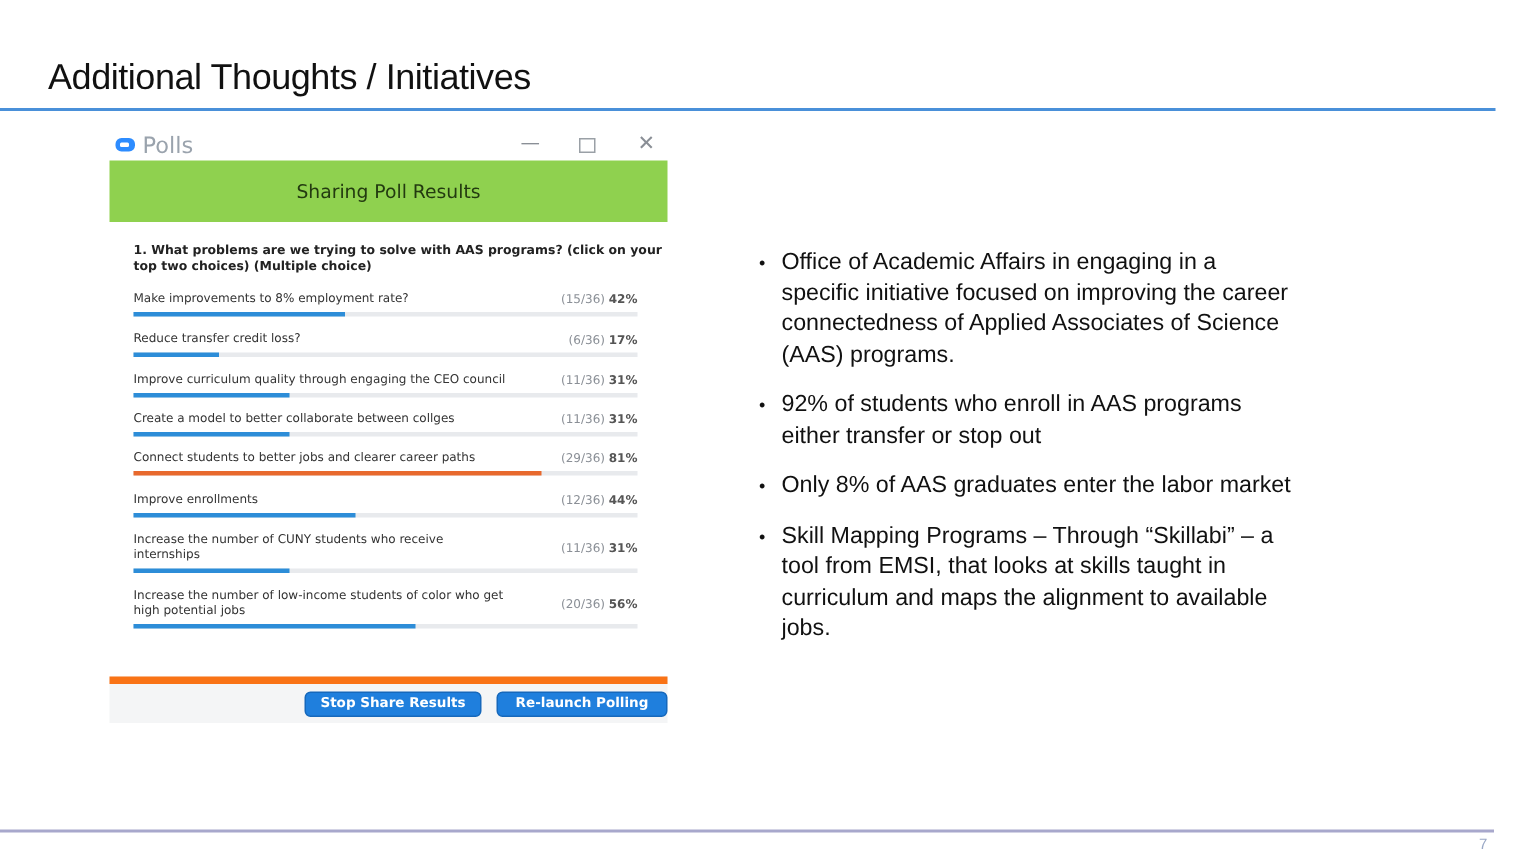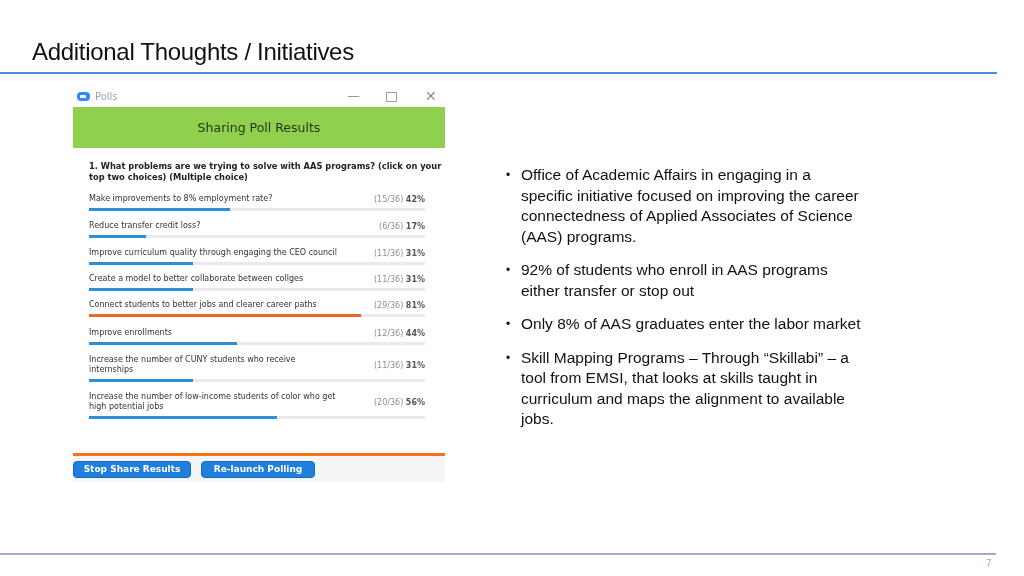--- a/index.html
+++ b/index.html
@@ -6,40 +6,40 @@
   body { width:1024px; height:576px; background:#ffffff; position:relative; overflow:hidden; font-family:"Liberation Sans", sans-serif; }
   .slide-title { position:absolute; left:32px; top:38px; font-size:24px; color:#111; letter-spacing:-0.3px; }
   .title-rule { position:absolute; left:0; top:72px; width:997px; height:2px; background:#4a90d9; }
   .footer-rule { position:absolute; left:0; top:553px; width:996px; height:2px; background:#a8a8cc; }
   .page-num { position:absolute; left:986px; top:558px; font-size:10px; color:#9aa8c6; }
 
   .poll-window { position:absolute; left:73px; top:86px; width:372px; height:396px; background:#fff; font-family:"DejaVu Sans", sans-serif; }
   .titlebar { height:21px; display:flex; align-items:center; position:relative; }
   .app-icon { width:13px; height:9px; background:#2d8cff; border-radius:4px; margin-left:4px; position:relative; }
   .app-icon::after { content:""; position:absolute; left:3px; top:3px; width:6px; height:3px; background:#fff; border-radius:1px; }
-  .app-name { font-size:10px; color:#9aa3ad; margin-left:5px; }
+  .app-name { font-size:15px; color:#9aa3ad; margin-left:5px; }
   .win-ctrl { position:absolute; top:2px; font-size:13px; color:#8a8f96; line-height:16px; }
   .win-min { left:274px; }
   .win-max { left:313px; width:9px; height:8px; border:1px solid #9aa0a6; top:6px; }
   .win-close { left:352px; font-size:14px; }
 
   .green-banner { height:41px; background:#8fd14f; display:flex; align-items:center; justify-content:center; font-size:12.5px; color:#233a10; }
   .dark-banner { height:20px; background:#25292e; display:flex; align-items:center; justify-content:center; font-size:8.5px; color:#9ccf68; }
 
   .question { font-size:8.3px; font-weight:bold; color:#222; margin:13px 0 0 16px; line-height:11px; }
   .options { margin:11px 0 0 16px; width:336px; }
   .option { position:relative; margin-bottom:0; }
   .opt-row { display:flex; justify-content:space-between; align-items:center; font-size:8px; color:#333; }
   .opt-label { line-height:10px; max-width:250px; }
   .opt-count { color:#8a8f96; white-space:nowrap; }
   .opt-count b { color:#555; font-weight:bold; }
   .bar-track { height:3px; background:#e8eaed; margin-top:4px; position:relative; }
   .bar-fill { position:absolute; left:0; top:0; height:3px; background:#2d8dd8; }
 
-  .footer-bar { position:absolute; left:0; bottom:0; width:372px; height:26px; background:#f4f5f6; border-top:3px solid #f97316; display:flex; justify-content:flex-start; align-items:center; gap:10px; }
+  .footer-bar { position:absolute; left:0; bottom:0; width:372px; height:26px; background:#f4f5f6; border-top:5px solid #f97316; display:flex; justify-content:flex-end; align-items:center; gap:10px; }
   .btn { background:#1f7fdd; color:#fff; font-size:9px; font-weight:bold; border-radius:4px; height:15px; display:flex; align-items:center; justify-content:center; border:1px solid #1668bb; }
   .btn-stop { width:116px; }
   .btn-relaunch { width:112px; }
 
   .bullets { position:absolute; left:506px; top:165px; width:360px; font-size:15.5px; color:#111; line-height:20.5px; }
   .bullet { display:flex; margin-bottom:13px; }
   .bullet-dot { width:15px; flex:none; font-size:12px; }
 </style>
 </head>
 <body>

